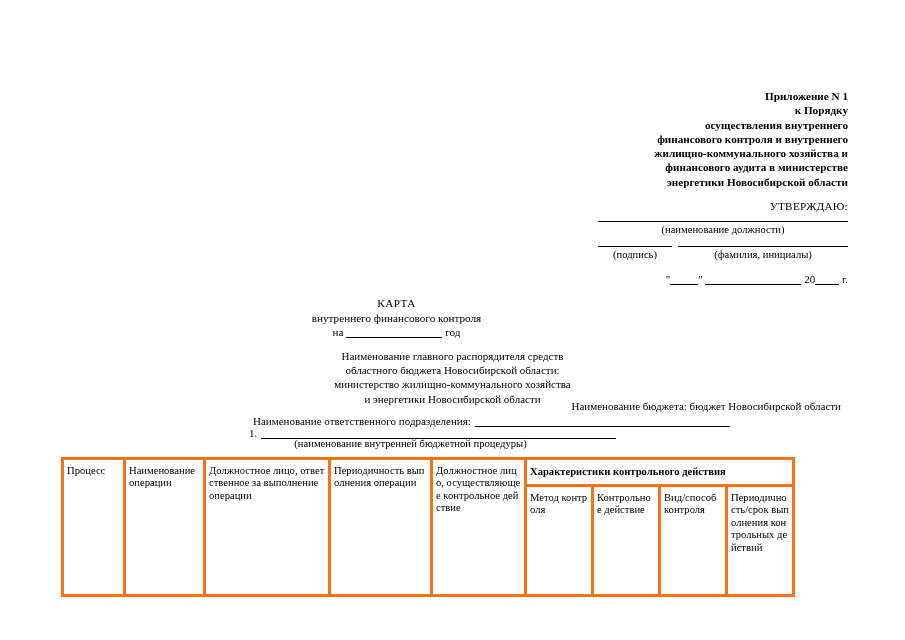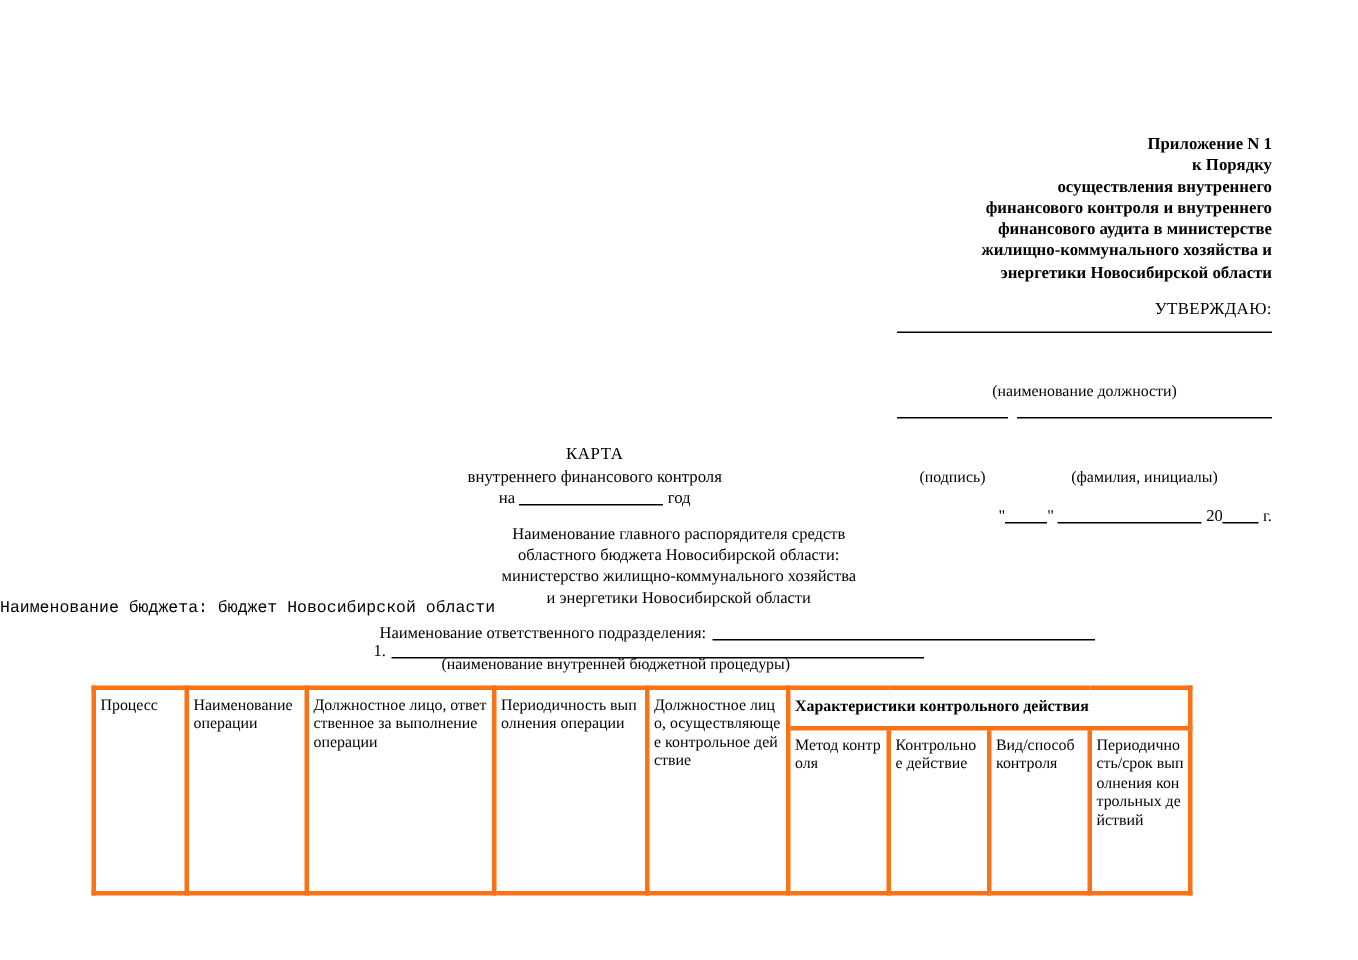--- a/index.html
+++ b/index.html
@@ -49,21 +49,20 @@
   .rule-full {
     border-bottom: 1px solid #000;
     height: 0;
     width: 100%;
   }
   .cap-center {
     text-align: center;
     font-size: 10.6px;
     padding-top: 1px;
     line-height: 13px;
-    margin-top: 32px;
   }
   .sig-row {
     display: flex;
     justify-content: flex-end;
     gap: 6px;
     margin-top: 10px;
   }
   .sig-cell-a { width: 74px; }
   .sig-cell-b { width: 170px; }
   .sig-caps {
@@ -106,24 +105,23 @@
     font-size: 11px;
     line-height: 14.2px;
   }
 
   
   .budget-line {
     position: absolute;
     left: 0;
     right: 0;
     top: 400px;
-    text-align: left;
-    font-size: 11px;
-    padding-right: 111px;
-    font-family: Liberation Mono, monospace;
+    text-align: right;
+    font-size: 11px;
+    padding-right: 64px;
   }
   .subdiv-line {
     position: absolute;
     left: 253px;
     top: 415px;
     font-size: 11px;
     white-space: nowrap;
   }
   .subdiv-line .fill {
     display: inline-block;
@@ -193,22 +191,22 @@
 </head>
 <body>
 
 <div class="page">
 
   <div class="appendix-block">
     <div>Приложение N 1</div>
     <div>к Порядку</div>
     <div>осуществления внутреннего</div>
     <div>финансового контроля и внутреннего</div>
+    <div>жилищно-коммунального хозяйства и</div>
     <div>финансового аудита в министерстве</div>
-    <div>жилищно-коммунального хозяйства и</div>
     <div>энергетики Новосибирской области</div>
   </div>
 
   <div class="approve-block">
     <div class="approve-title">УТВЕРЖДАЮ:</div>
 
     <div class="rule-full"></div>
     <div class="cap-center">(наименование должности)</div>
 
     <div class="sig-row">

